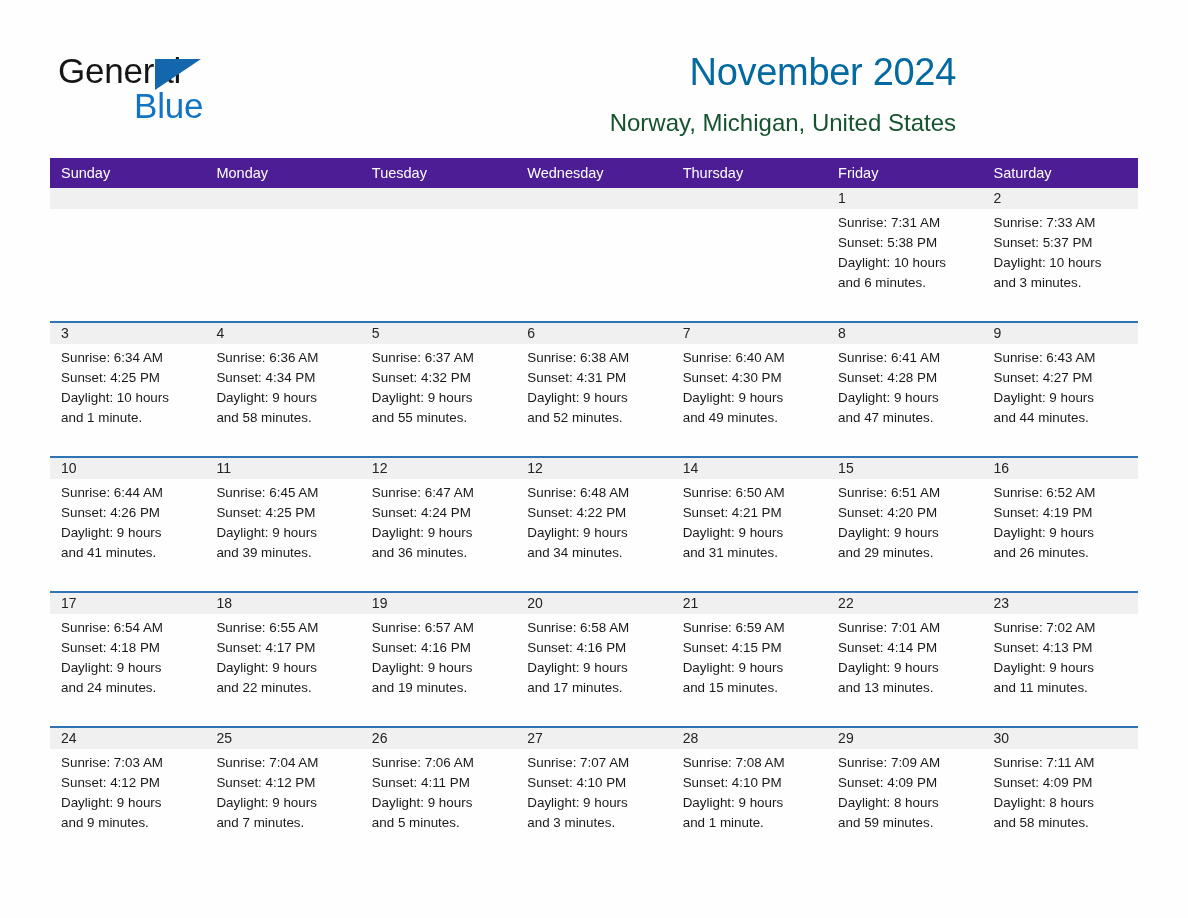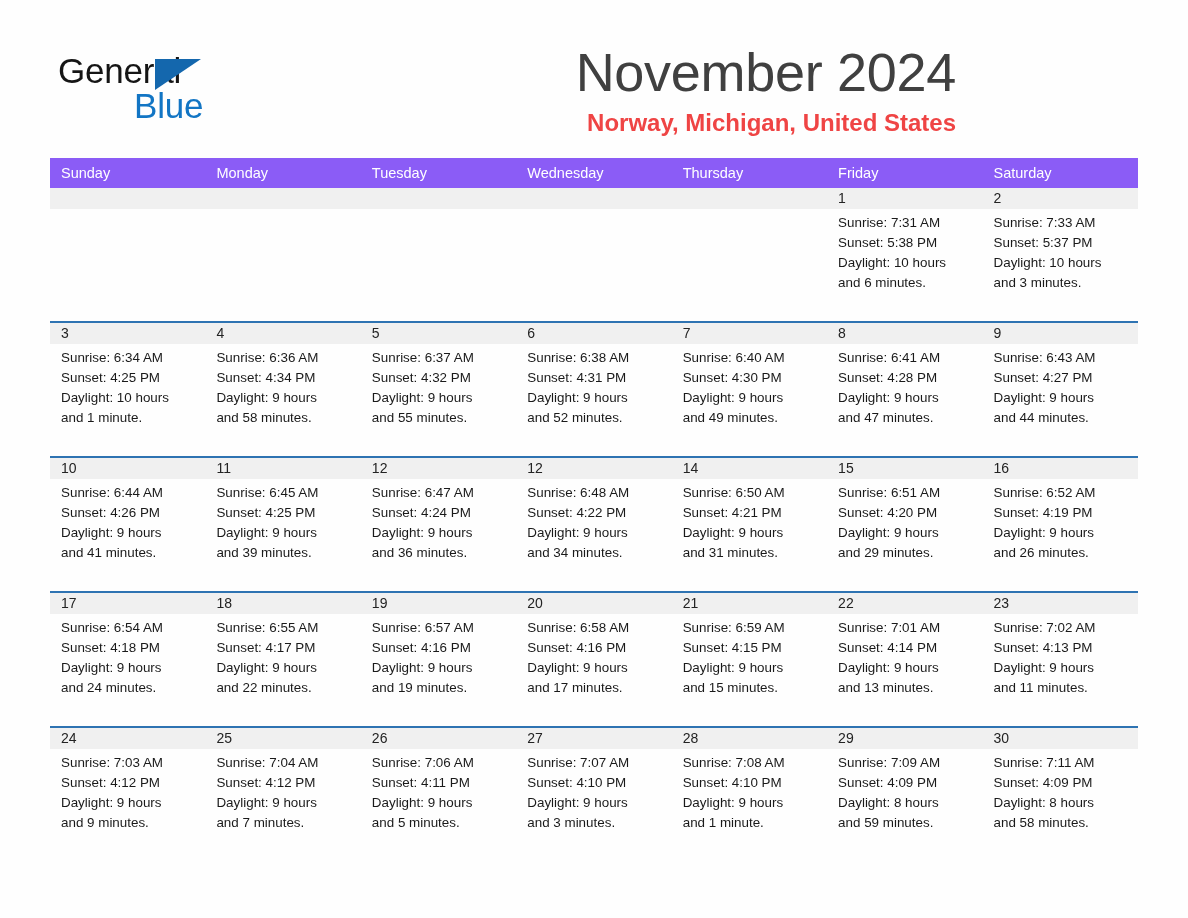--- a/index.html
+++ b/index.html
@@ -50,47 +50,47 @@
     position: absolute;
     left: 97px; top: 7px;
     width: 0; height: 0;
     border-left: 46px solid #1467ad;
     border-bottom: 31px solid transparent;
   }
 
   .title {
     position: absolute;
     right: 56px; top: 48px;
-    font-size: 54px;
+    font-size: 38px;
     line-height: 48px;
-    color: #404040;
+    color: #0369a1;
     font-weight: 400;
     white-space: nowrap;
     letter-spacing: -0.3px;
   }
   .subtitle {
     position: absolute;
     right: 56px; top: 108px;
     font-size: 24px;
     line-height: 29px;
-    color: #ef4444;
-    font-weight: 700;
+    color: #14532d;
+    font-weight: 400;
     white-space: nowrap;
   }
 
   
   .cal {
     position: absolute;
     left: 50px; top: 158px;
     width: 1088px;
     border-collapse: collapse;
     table-layout: fixed;
   }
   .cal th {
-    background: #8b5cf6;
+    background: #4c1d95;
     color: #ffffff;
     font-size: 14.5px;
     font-weight: 400;
     text-align: left;
     padding: 6px 0 7px 11px;
     height: 30px;
     vertical-align: middle;
     border: 0;
   }
   .cal td {

